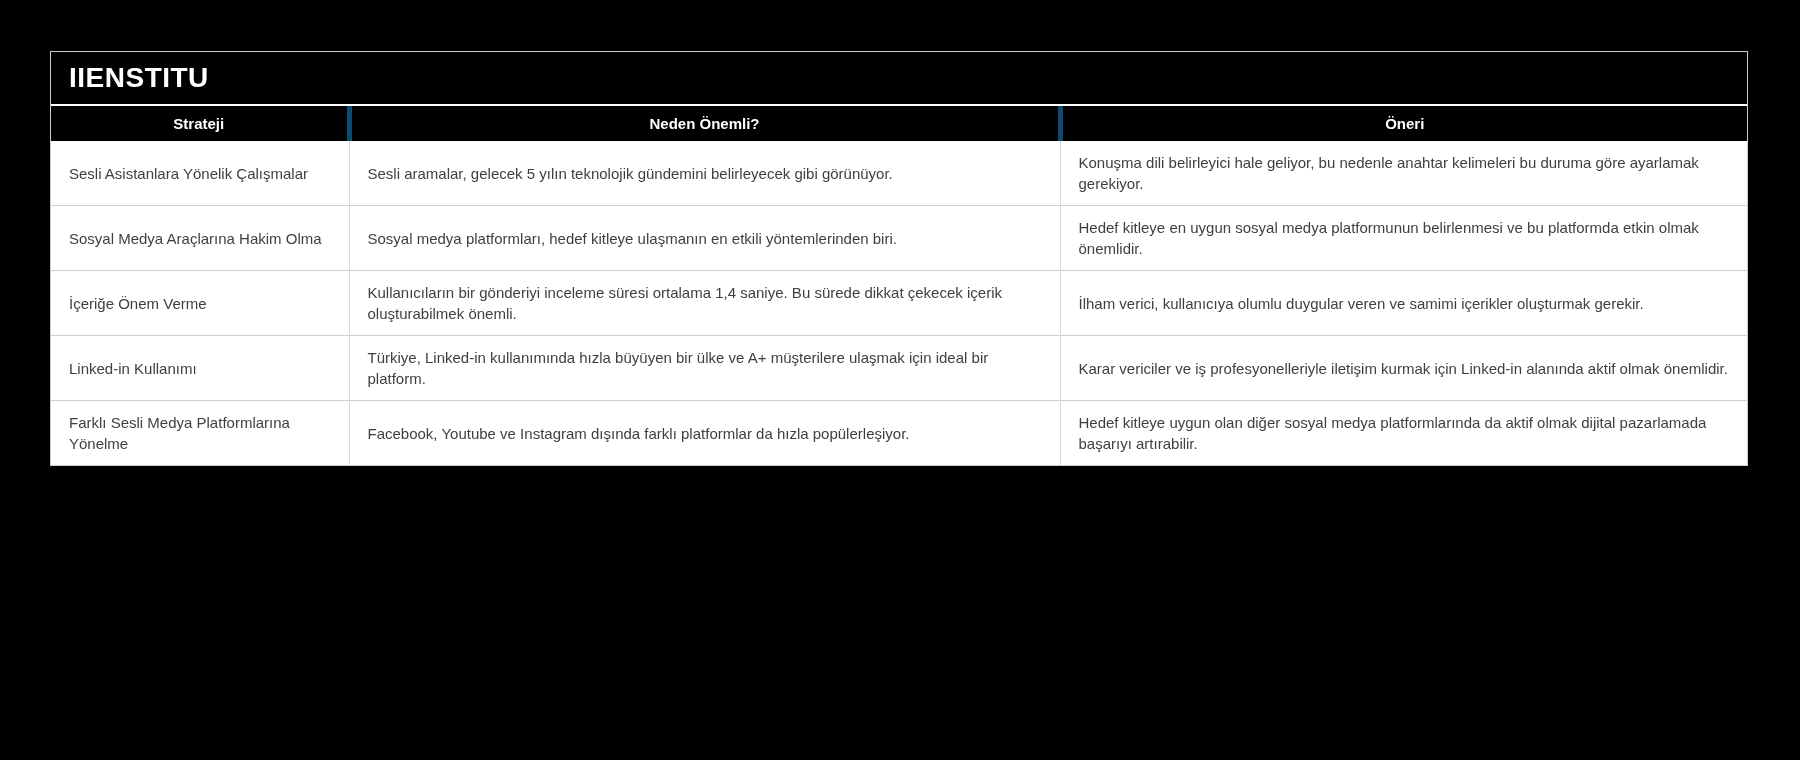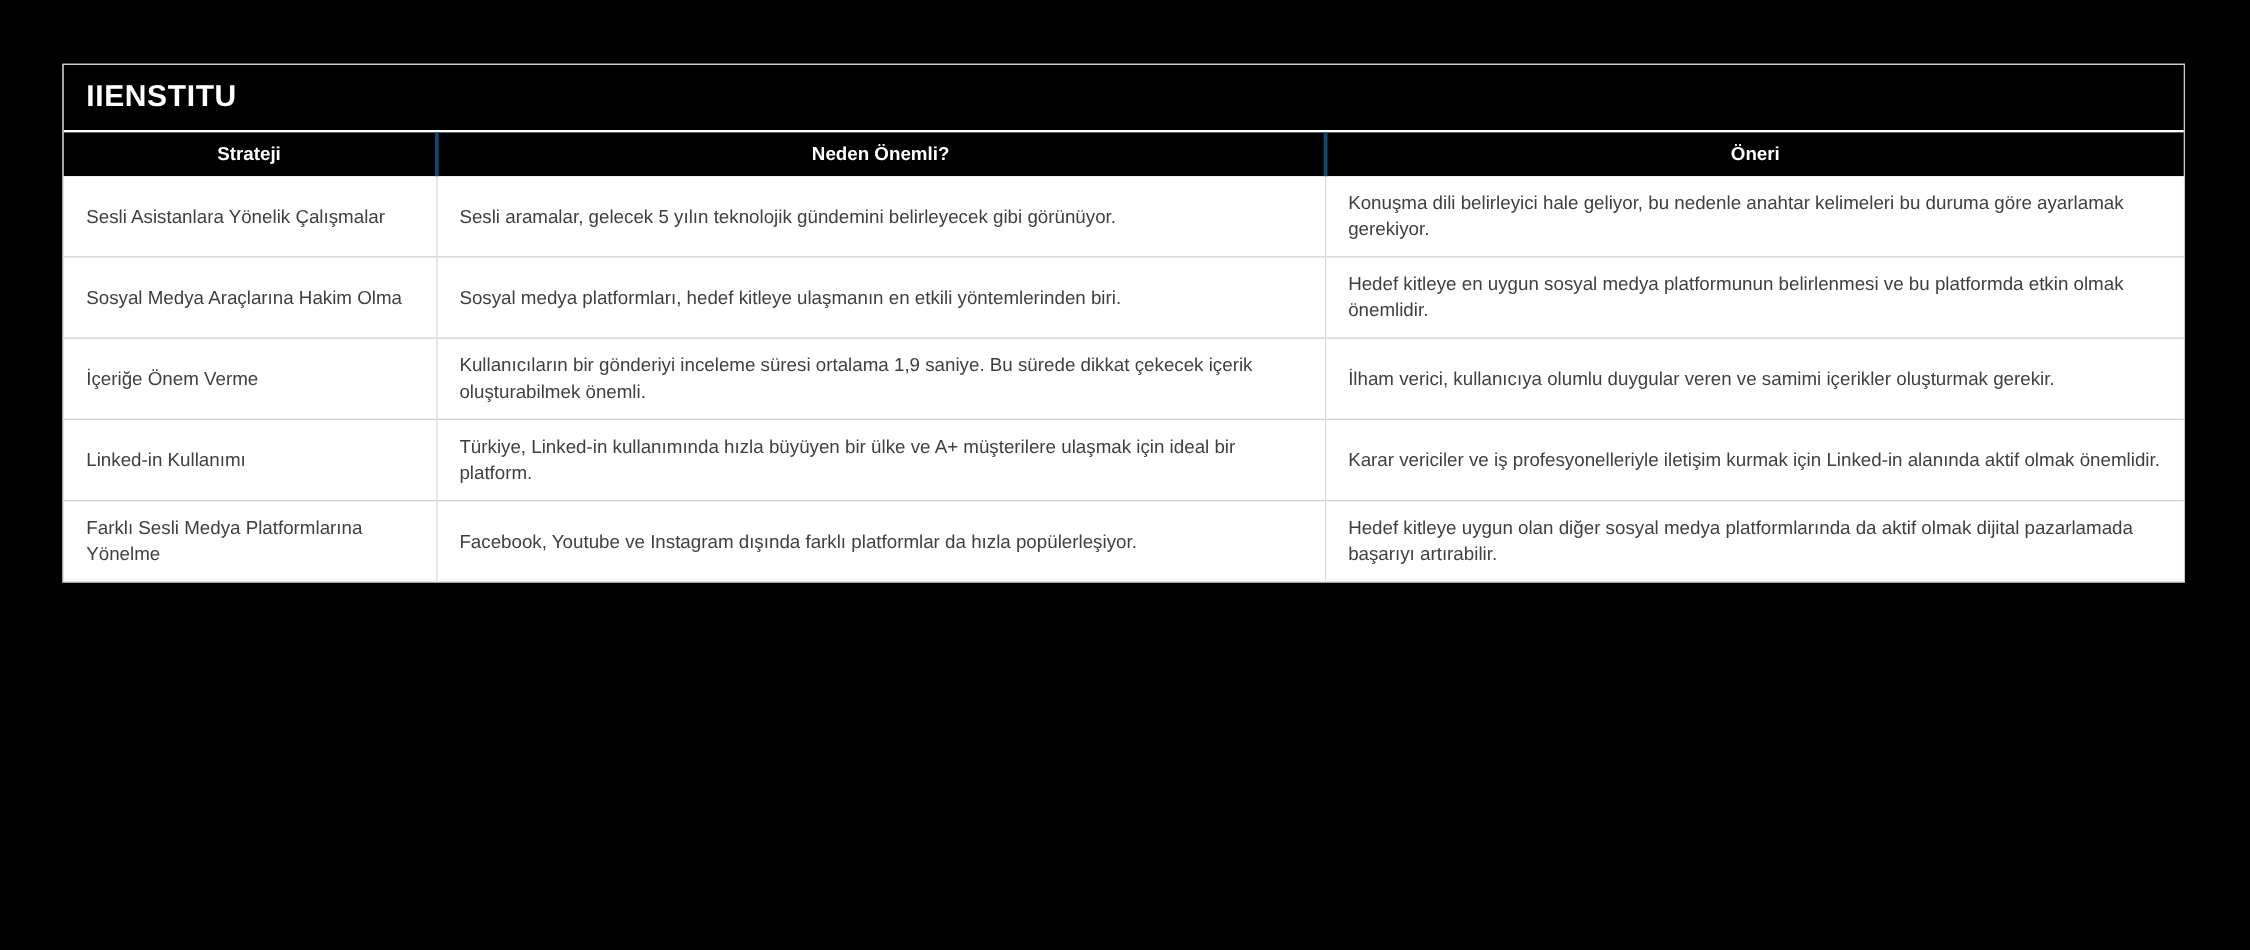--- a/index.html
+++ b/index.html
@@ -23,21 +23,21 @@
   .titlebar {
     background: #000000;
     height: 52px;
     display: flex;
     align-items: center;
     padding-left: 18px;
     border-bottom: 2px solid #ffffff;
   }
   .titlebar .brand {
     color: #ffffff;
-    font-size: 24px;
+    font-size: 28px;
     font-weight: bold;
     letter-spacing: 0.5px;
   }
   table.strategy-table {
     width: 100%;
     border-collapse: collapse;
     table-layout: fixed;
   }
   table.strategy-table col.c1 { width: 298px; }
   table.strategy-table col.c2 { width: 711px; }
@@ -45,21 +45,21 @@
   table.strategy-table th {
     background: #000000;
     color: #ffffff;
     font-size: 15px;
     font-weight: bold;
     text-align: center;
     padding: 9px 18px;
     vertical-align: middle;
   }
   table.strategy-table th + th {
-    border-left: 3px solid #0c4a6e;
+    border-left: 5px solid #0c4a6e;
     margin-top: 36px;
   }
   table.strategy-table td {
     font-size: 15px;
     line-height: 21px;
     color: #3f3f3f;
     padding: 11px 18px;
     vertical-align: middle;
     border-top: 1px solid #cfcfcf;
     background: #ffffff;
@@ -98,21 +98,21 @@
         <td>Sesli aramalar, gelecek 5 yılın teknolojik gündemini belirleyecek gibi görünüyor.</td>
         <td>Konuşma dili belirleyici hale geliyor, bu nedenle anahtar kelimeleri bu duruma göre ayarlamak gerekiyor.</td>
       </tr>
       <tr>
         <td>Sosyal Medya Araçlarına Hakim Olma</td>
         <td>Sosyal medya platformları, hedef kitleye ulaşmanın en etkili yöntemlerinden biri.</td>
         <td>Hedef kitleye en uygun sosyal medya platformunun belirlenmesi ve bu platformda etkin olmak önemlidir.</td>
       </tr>
       <tr>
         <td>İçeriğe Önem Verme</td>
-        <td>Kullanıcıların bir gönderiyi inceleme süresi ortalama 1,9 saniye. Bu sürede dikkat çekecek içerik oluşturabilmek önemli.</td>
+        <td>Kullanıcıların bir gönderiyi inceleme süresi ortalama 1,4 saniye. Bu sürede dikkat çekecek içerik oluşturabilmek önemli.</td>
         <td>İlham verici, kullanıcıya olumlu duygular veren ve samimi içerikler oluşturmak gerekir.</td>
       </tr>
       <tr>
         <td>Linked-in Kullanımı</td>
         <td>Türkiye, Linked-in kullanımında hızla büyüyen bir ülke ve A+ müşterilere ulaşmak için ideal bir platform.</td>
         <td>Karar vericiler ve iş profesyonelleriyle iletişim kurmak için Linked-in alanında aktif olmak önemlidir.</td>
       </tr>
       <tr>
         <td>Farklı Sesli Medya Platformlarına Yönelme</td>
         <td>Facebook, Youtube ve Instagram dışında farklı platformlar da hızla popülerleşiyor.</td>

